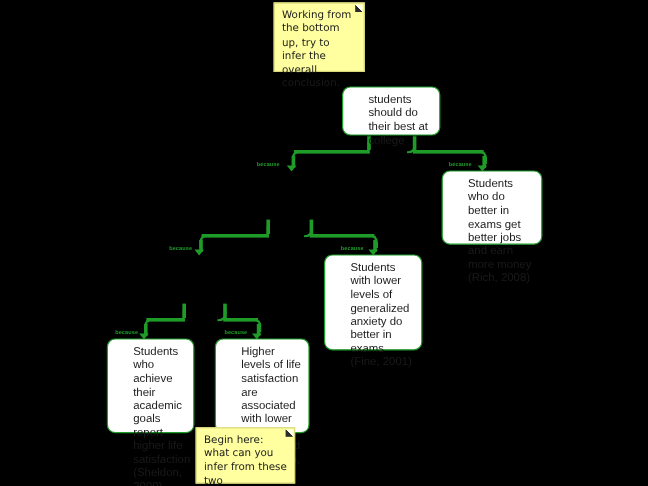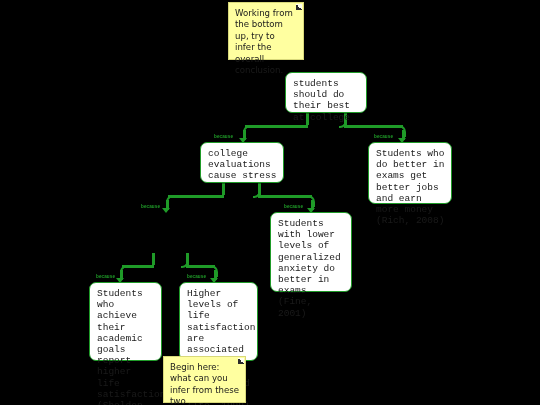--- a/index.html
+++ b/index.html
@@ -17,24 +17,24 @@
   }
 
   
   .node {
     position: absolute;
     box-sizing: border-box;
     background: #ffffff;
     border: 1.5px solid #1f9b28;
     border-radius: 7px;
     color: #1a1a1a;
-    font-family: Liberation Mono, monospace;
+    font-family: Liberation Sans, sans-serif;
     font-size: 9.5px;
     line-height: 11.2px;
-    padding: 5px 6px 5px 7px;
+    padding: 5px 6px 5px 21px;
     z-index: 5;
     box-shadow: 1px 1px 0 rgba(0,0,0,0.35);
   }
 
   
   .sticky {
     position: absolute;
     box-sizing: border-box;
     background: #ffffa0;
     border: 1px solid #d8d87a;
@@ -123,23 +123,20 @@
   <div class="arrow-down" style="left:239px; top:138px;"></div>
   <div class="because" style="left:214px; top:134px;">because</div>
 
   <div class="elbow br" style="left:339px; top:118px; width:6px; height:8px;"></div>
   <div class="conn conn-h" style="left:344px; top:125px; width:59px;"></div>
   <div class="elbow tr" style="left:398px; top:125px; width:6px; height:10px;"></div>
   <div class="conn conn-v" style="left:402px; top:130px; height:10px;"></div>
   <div class="arrow-down" style="left:398px; top:138px;"></div>
   <div class="because" style="left:374px; top:134px;">because</div>
 
-  <div class="node" style="left:200px; top:142px; width:84px; height:41px;">
-    <span>college evaluations cause stress</span>
-  </div>
 
   <div class="node" style="left:368px; top:142px; width:84px; height:62px;">
     <span>Students who do better in exams get better jobs and earn more money (Rich, 2008)</span>
   </div>
 
   <div class="conn conn-v" style="left:222px; top:183px; height:12px;"></div>
   <div class="conn conn-v" style="left:258px; top:183px; height:12px;"></div>
 
   <div class="elbow bl" style="left:222px; top:188px; width:0px; height:8px;"></div>
   <div class="conn conn-h" style="left:168px; top:195px; width:56px;"></div>

